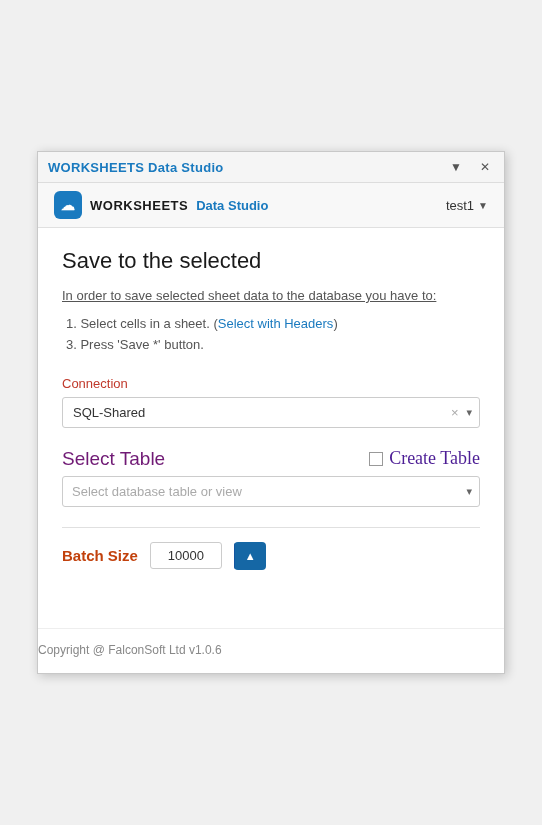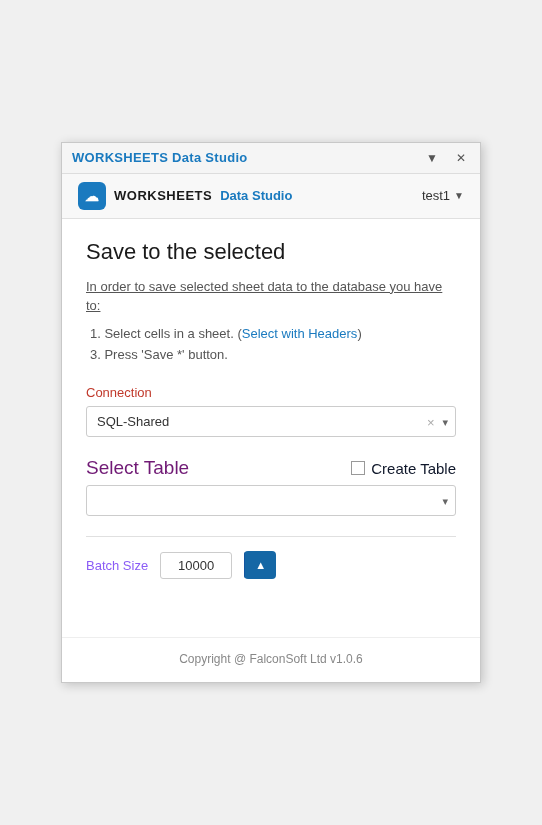--- a/index.html
+++ b/index.html
@@ -7,21 +7,21 @@
       font-family: 'Segoe UI', Arial, sans-serif;
       font-size: 13px;
       background: #f0f0f0;
       display: flex;
       justify-content: center;
       align-items: center;
       width: 542px;
       height: 825px;
     }
     .window {
-      width: 420px;
+      width: 468px;
       background: #ffffff;
       border: 1px solid #c8c8c8;
       box-shadow: 2px 2px 10px rgba(0,0,0,0.2);
       display: flex;
       flex-direction: column;
     }
     .title-bar {
       background: #f5f5f5;
       border-bottom: 1px solid #ddd;
       padding: 6px 10px;
@@ -188,23 +188,24 @@
     }
     .checkbox-create {
       width: 14px;
       height: 14px;
       border: 1px solid #999;
       background: #fff;
       cursor: pointer;
       display: inline-block;
     }
     .create-table-label {
-      font-size: 15px;
-      color: #0f172a;
-      cursor: pointer;
+      font-size: 18px;
+      color: #4c1d95;
+      cursor: pointer;
+      font-family: Liberation Serif, serif;
     }
 
     .select-placeholder {
       color: #aaa;
     }
 
     
     .divider {
       border: none;
       border-top: 1px solid #e0e0e0;
@@ -212,23 +213,23 @@
     }
 
     
     .action-row {
       display: flex;
       align-items: center;
       gap: 12px;
       padding-bottom: 10px;
     }
     .batch-label {
-      font-size: 13px;
-      color: #8b5cf6;
-      font-weight: 400;
+      font-size: 15px;
+      color: #c2410c;
+      font-weight: 700;
     }
     .batch-input {
       border: 1px solid #ccc;
       border-radius: 3px;
       padding: 5px 8px;
       font-size: 13px;
       width: 72px;
       text-align: center;
       color: #333;
       outline: none;
@@ -254,21 +255,20 @@
       color: white;
       border: none;
       border-left: 1px solid #1255a0;
       padding: 8px 10px;
       font-size: 11px;
       cursor: pointer;
     }
 
     
     .footer {
-      text-align: center;
       padding: 14px 0 16px 0;
       color: #888;
       font-size: 12px;
       border-top: 1px solid #eee;
       margin-top: 28px;
     }
   </style>
 </head>
 <body>
 
@@ -326,20 +326,21 @@
       <div class="select-table-label">Select Table</div>
       <div class="create-table-area">
         <div class="checkbox-create"></div>
         <span class="create-table-label">Create Table</span>
       </div>
     </div>
     <div class="select-wrapper">
       <select class="select-control">
         <option value="" class="select-placeholder"></option>
       </select>
+      <div style="position:absolute;left:10px;top:50%;transform:translateY(-50%);pointer-events:none;color:#aaa;font-size:13px;">Select database table or view</div>
       <div class="select-icons">
         <span class="select-chevron">▾</span>
       </div>
     </div>
 
     <hr class="divider">
 
     <div class="action-row">
       <span class="batch-label">Batch Size</span>
       <input class="batch-input" type="text" value="10000" style="">

